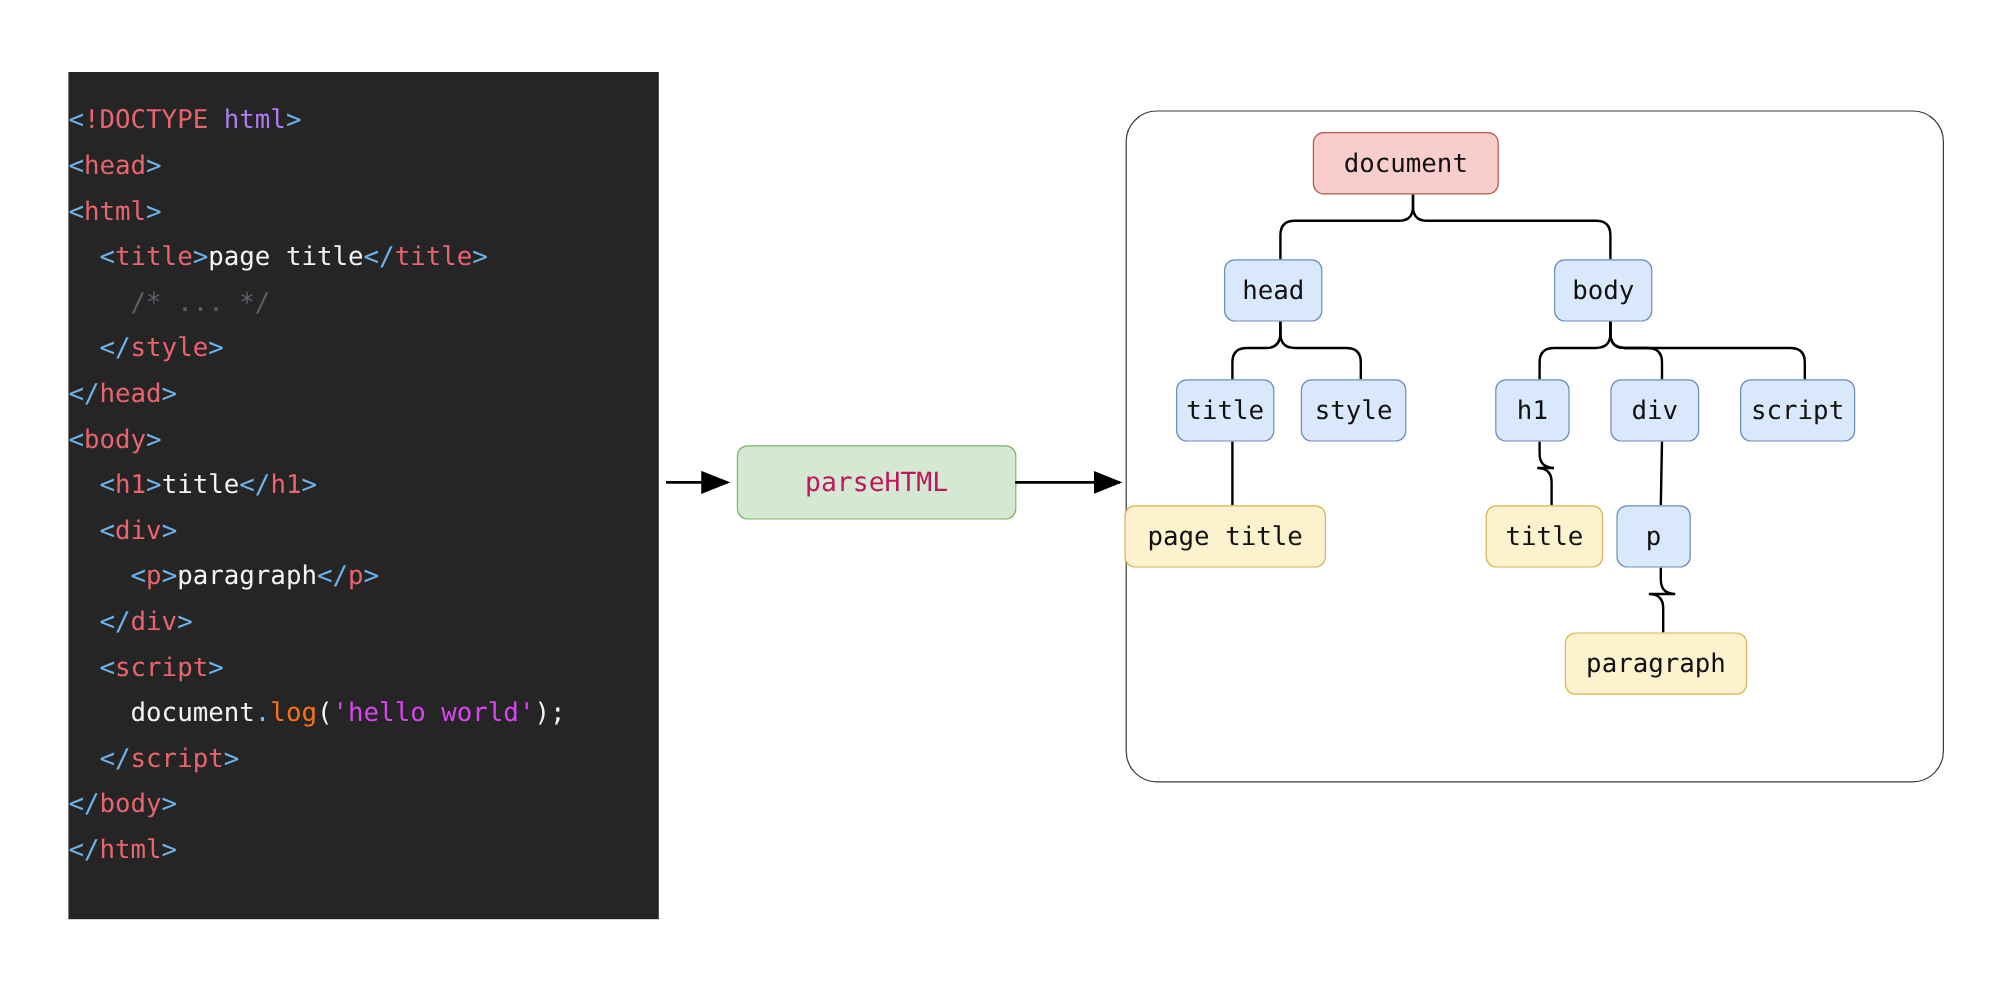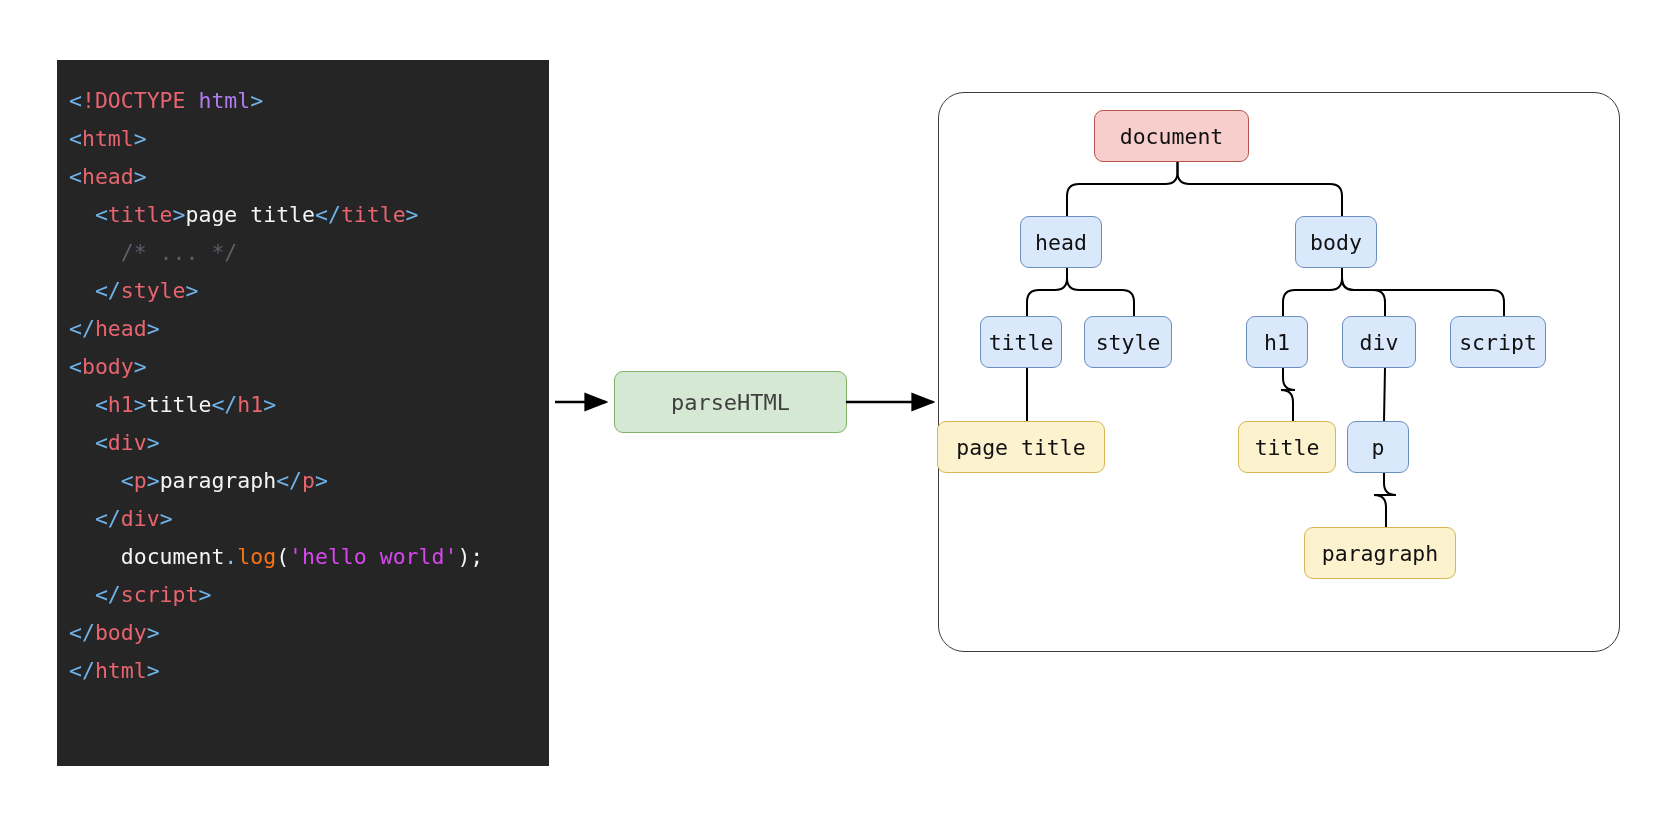--- a/index.html
+++ b/index.html
@@ -23,21 +23,21 @@
     width: 492px; height: 706px;
     background: #252526;
     padding: 22px 0 0 0;
   }
   .code-line {
     font-family: "DejaVu Sans Mono", "Liberation Mono", monospace;
     font-size: 21.5px;
     line-height: 38px;
     white-space: pre;
     color: #e8e8e8;
-    padding-left: 12px;
+    padding-left: 0;
   }
   .pk  { color: #6fb3ea; }  
   .tag { color: #e8646e; }  
   .dt  { color: #e8646e; }  
   .dv  { color: #b07cf0; }  
   .tx  { color: #f4f4f4; }  
   .cm  { color: #5a5f69; }  
   .fn  { color: #f97316; }  
   .op  { color: #89b7f5; }  
   .st  { color: #d946ef; }  
@@ -50,21 +50,21 @@
   #parse-box {
     position: absolute;
     left: 614px; top: 371px;
     width: 233px; height: 62px;
     background: #d5e8d4;
     border: 1.6px solid #82b366;
     border-radius: 9px;
     display: flex; align-items: center; justify-content: center;
     font-family: "DejaVu Sans Mono", "Liberation Mono", monospace;
     font-size: 22px;
-    color: #404040;
+    color: #be185d;
   }
 
   
   #tree-container {
     position: absolute;
     left: 938px; top: 92px;
     width: 682px; height: 560px;
     border: 1.7px solid #3d3d3d;
     border-radius: 26px;
     background: #ffffff;
@@ -88,31 +88,32 @@
   .node.text  { background: #fdf2ce; border: 1.6px solid #d6b656; }
 </style>
 </head>
 <body>
 
 <div id="page">
 
   <div id="code-panel">
     <div id="code-lines">
         <div class="code-line"><span class="pk">&lt;</span><span class="dt">!DOCTYPE </span><span class="dv">html</span><span class="pk">&gt;</span></div>
+        <div class="code-line"><span class="pk">&lt;</span><span class="tag">head</span><span class="pk">&gt;</span></div>
         <div class="code-line"><span class="pk">&lt;</span><span class="tag">html</span><span class="pk">&gt;</span></div>
-        <div class="code-line"><span class="pk">&lt;</span><span class="tag">head</span><span class="pk">&gt;</span></div>
         <div class="code-line"><span class="pk">  &lt;</span><span class="tag">title</span><span class="pk">&gt;</span><span class="tx">page title</span><span class="pk">&lt;/</span><span class="tag">title</span><span class="pk">&gt;</span></div>
         <div class="code-line"><span class="cm">    /* ... */</span></div>
         <div class="code-line"><span class="pk">  &lt;/</span><span class="tag">style</span><span class="pk">&gt;</span></div>
         <div class="code-line"><span class="pk">&lt;/</span><span class="tag">head</span><span class="pk">&gt;</span></div>
         <div class="code-line"><span class="pk">&lt;</span><span class="tag">body</span><span class="pk">&gt;</span></div>
         <div class="code-line"><span class="pk">  &lt;</span><span class="tag">h1</span><span class="pk">&gt;</span><span class="tx">title</span><span class="pk">&lt;/</span><span class="tag">h1</span><span class="pk">&gt;</span></div>
         <div class="code-line"><span class="pk">  &lt;</span><span class="tag">div</span><span class="pk">&gt;</span></div>
         <div class="code-line"><span class="pk">    &lt;</span><span class="tag">p</span><span class="pk">&gt;</span><span class="tx">paragraph</span><span class="pk">&lt;/</span><span class="tag">p</span><span class="pk">&gt;</span></div>
         <div class="code-line"><span class="pk">  &lt;/</span><span class="tag">div</span><span class="pk">&gt;</span></div>
+        <div class="code-line"><span class="pk">  &lt;</span><span class="tag">script</span><span class="pk">&gt;</span></div>
         <div class="code-line"><span class="tx">    document</span><span class="op">.</span><span class="fn">log</span><span class="pn">(</span><span class="st">'hello world'</span><span class="pn">);</span></div>
         <div class="code-line"><span class="pk">  &lt;/</span><span class="tag">script</span><span class="pk">&gt;</span></div>
         <div class="code-line"><span class="pk">&lt;/</span><span class="tag">body</span><span class="pk">&gt;</span></div>
         <div class="code-line"><span class="pk">&lt;/</span><span class="tag">html</span><span class="pk">&gt;</span></div>
       </div>
   </div>
 
   <svg class="arrow-svg" id="arrow1" style="left:550px; top:385px; width:70px; height:36px;" viewBox="0 0 70 36">
     <defs>
       <marker id="ah1" markerWidth="10" markerHeight="8" refX="9" refY="4" orient="auto">

